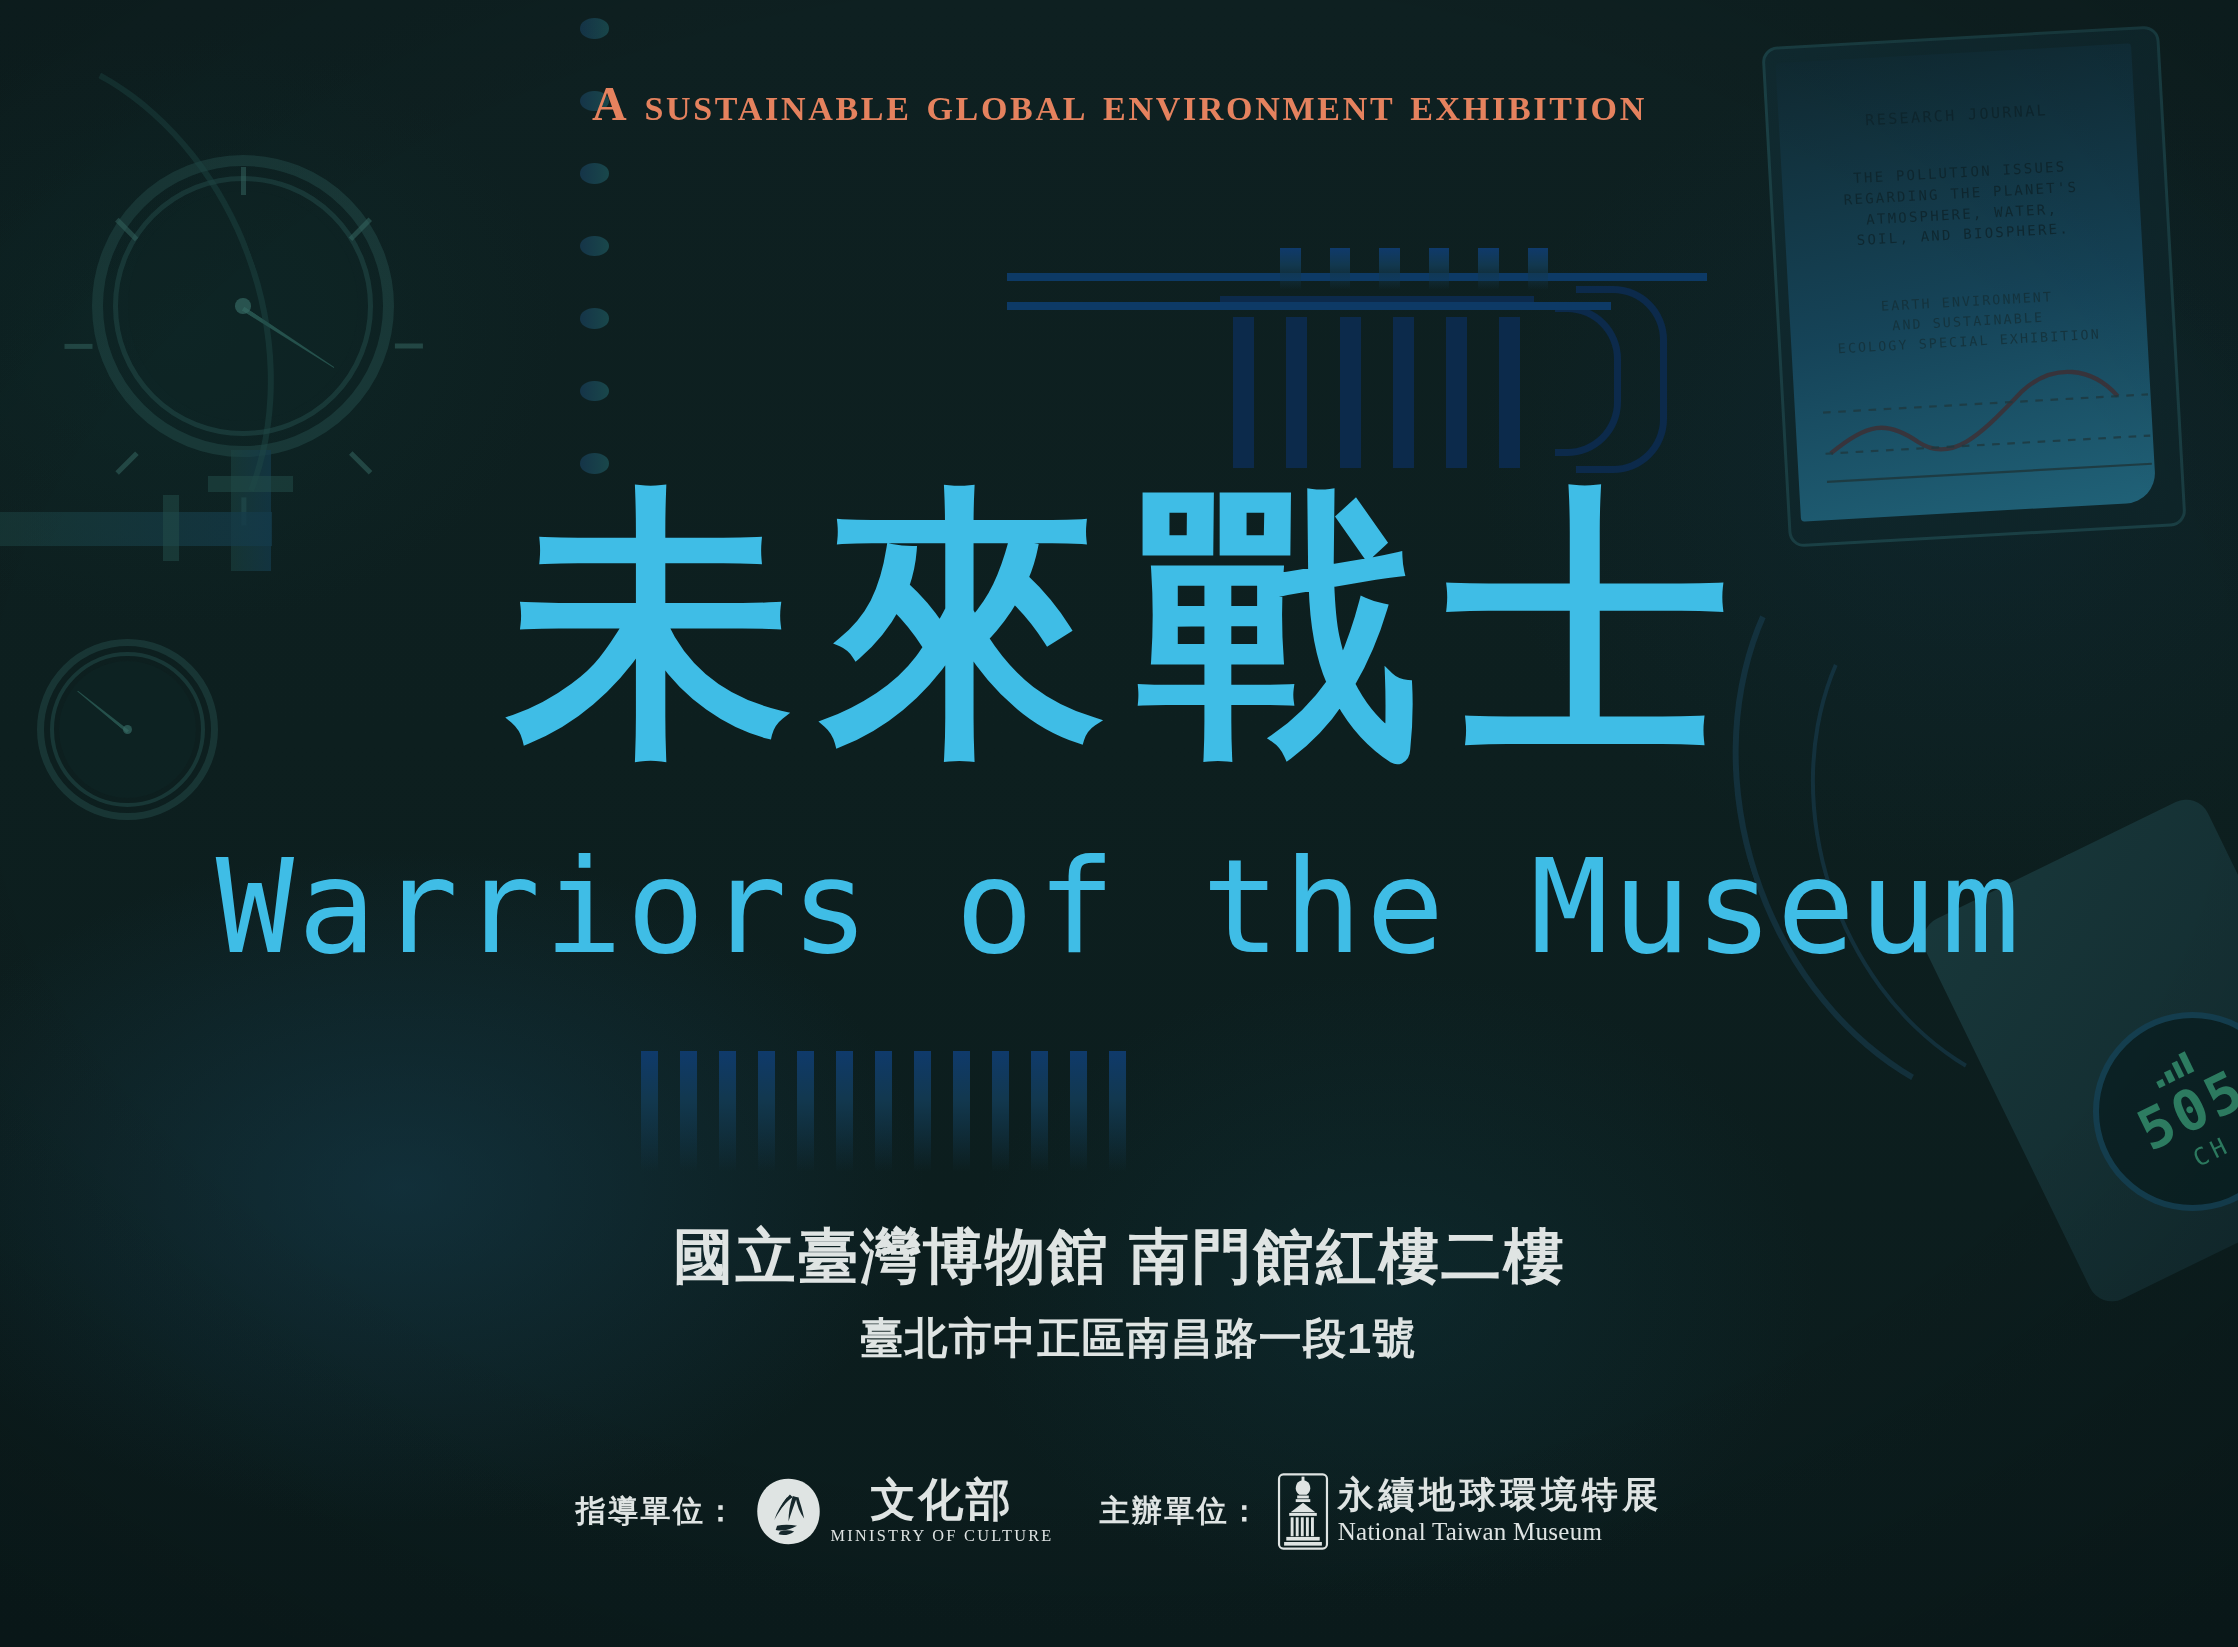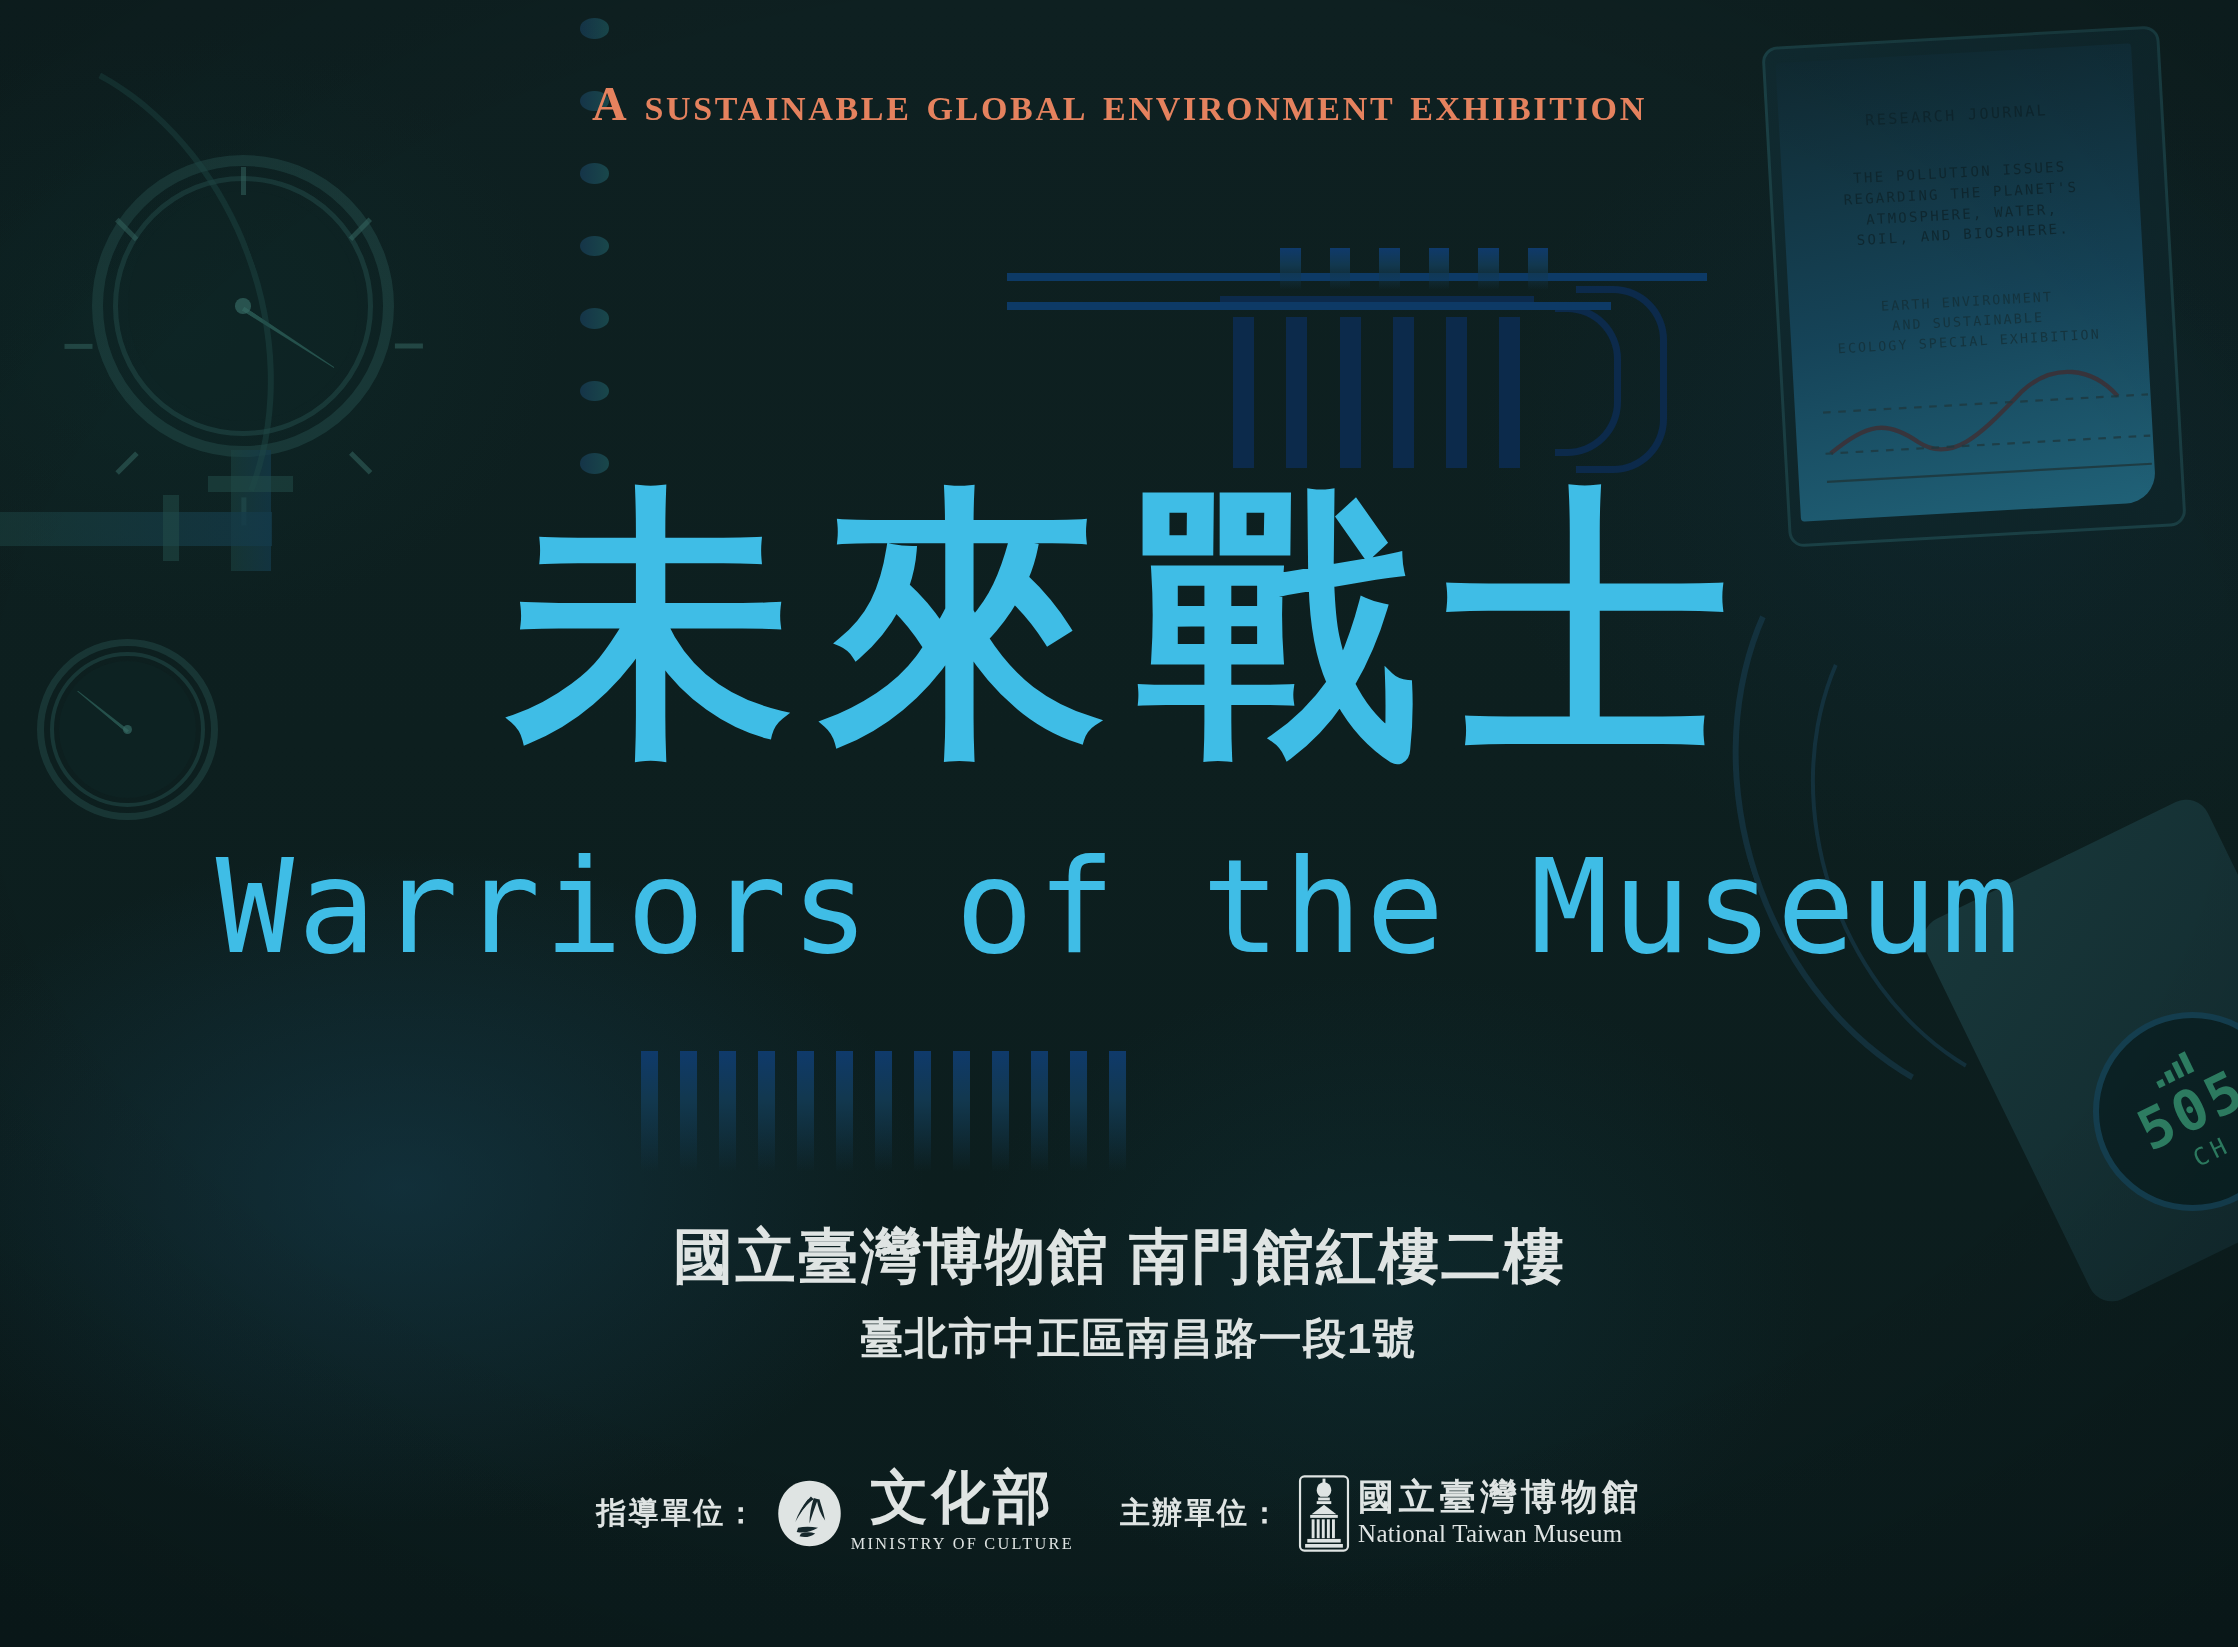--- a/index.html
+++ b/index.html
@@ -132,22 +132,22 @@
   .credits{
     position:absolute; left:0; right:0; top:1473px;
     display:flex; align-items:center; justify-content:center; gap:46px;
   }
   .credit-group{ display:flex; align-items:center; gap:15.7px; }
   .credit-label{ color:#dfe4e3; font-size:30px; font-weight:bold; letter-spacing:.08em;
                  font-family:"Liberation Sans", sans-serif; white-space:nowrap; }
   .logo-moc{ display:flex; align-items:center; gap:6px; }
   .logo-moc .mark{ width:71px; height:71px; }
   .logo-moc .wordmark{ display:flex; flex-direction:column; align-items:center; }
-  .logo-moc .cn{ color:#dfe4e3; font-size:58px; font-weight:bold; letter-spacing:.06em;
-                 font-family:Liberation Mono, monospace; line-height:1; }
+  .logo-moc .cn{ color:#dfe4e3; font-size:45px; font-weight:bold; letter-spacing:.06em;
+                 font-family:Liberation Serif, serif; line-height:1; }
   .logo-moc .en{ color:#dfe4e3; font-size:16.3px; letter-spacing:.14em;
                  font-family:"Liberation Serif", serif; margin-top:3px; }
   .logo-ntm{ display:flex; align-items:center; gap:8.5px; }
   .logo-ntm .mark{ width:52px; height:77px; }
   .logo-ntm .wordmark{ display:flex; flex-direction:column; }
   .logo-ntm .cn{ color:#dfe4e3; font-size:36px; font-weight:bold; letter-spacing:.13em;
                  font-family:"Liberation Serif", serif; line-height:1.05; }
   .logo-ntm .en{ color:#dfe4e3; font-size:25px; letter-spacing:.01em;
                  font-family:"Liberation Serif", serif; margin-top:3.6px; }
 </style>
@@ -324,21 +324,21 @@
             <rect x="18" y="61" width="4" height="26"></rect>
               <rect x="25" y="61" width="4" height="26"></rect>
             <rect x="32" y="61" width="4" height="26"></rect>
               <rect x="39" y="61" width="4" height="26"></rect>
             <rect x="46" y="61" width="4" height="26"></rect>
           </g>
           <rect x="12" y="88" width="46" height="5" fill="#dfe4e3"></rect>
           <rect x="9" y="95" width="52" height="5" fill="#dfe4e3"></rect>
         </svg>
         <div class="wordmark">
-          <span class="cn">國立臺灣博物館</span>
+          <span class="cn">永續地球環境特展</span>
           <span class="en">National Taiwan Museum</span>
         </div>
       </div>
     </div>
 
   </div>
 </div>
 
 
 </body></html>

